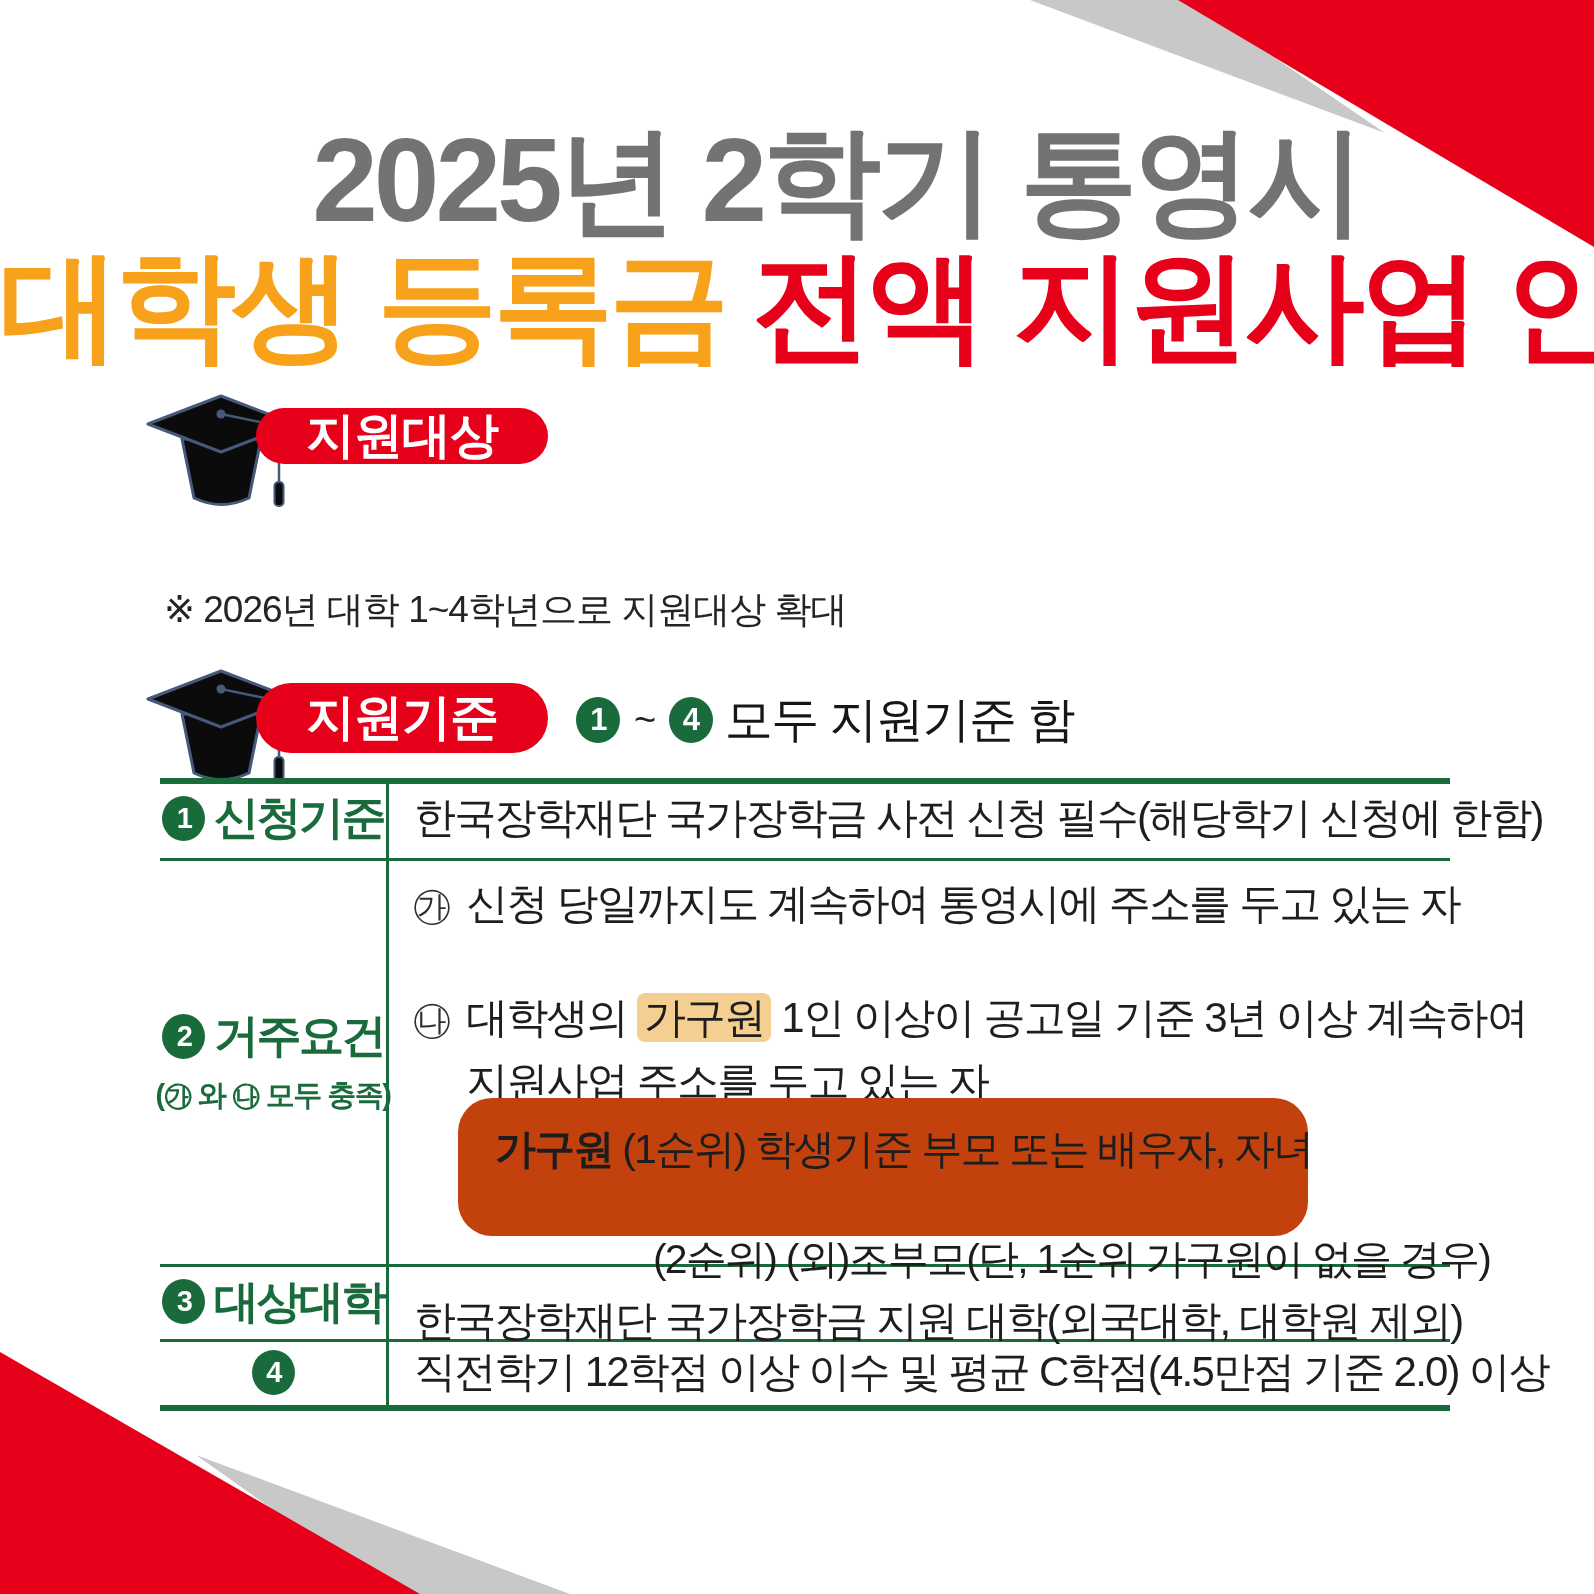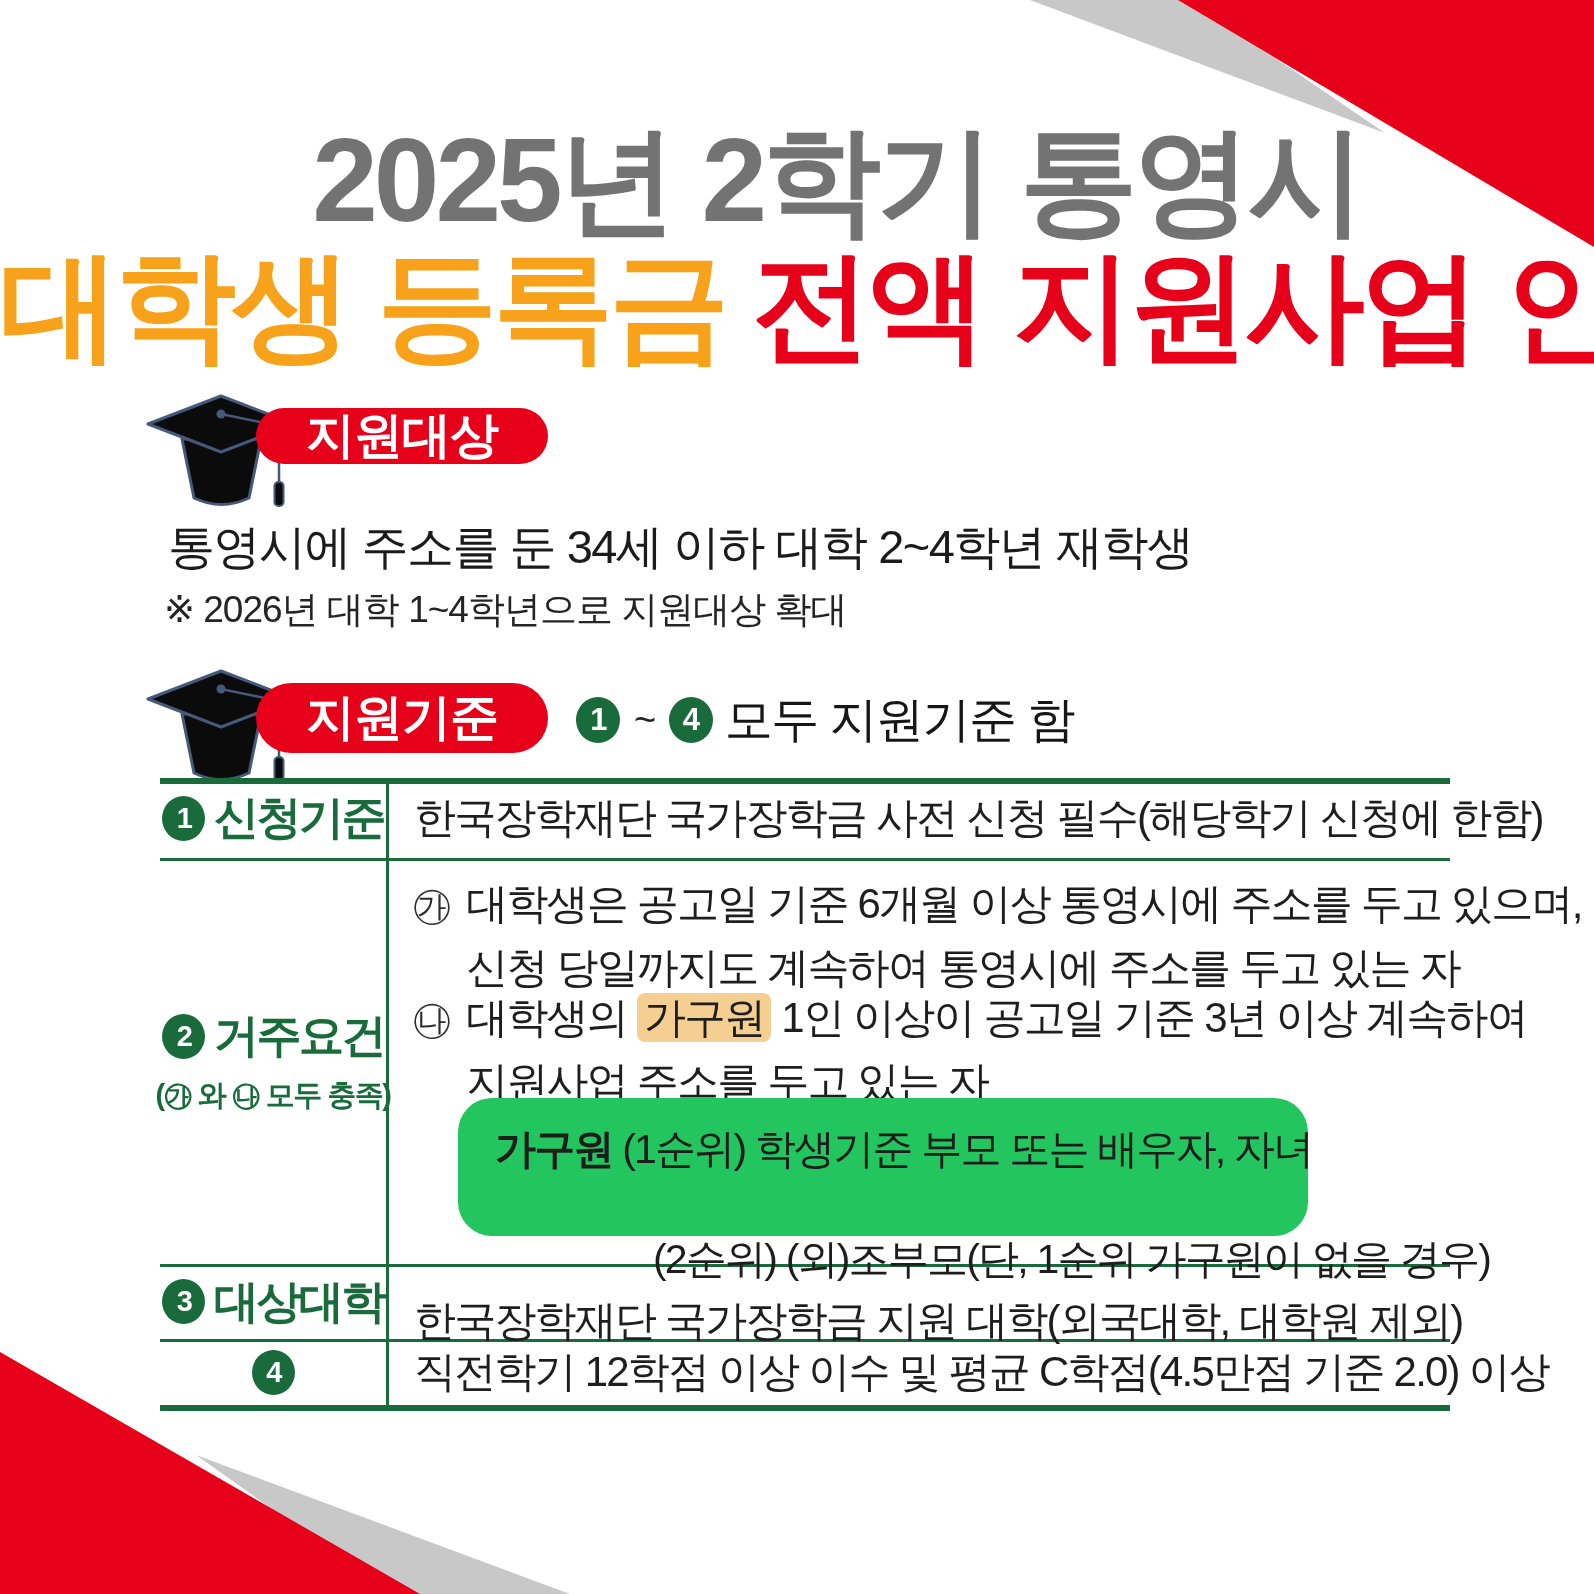--- a/index.html
+++ b/index.html
@@ -58,21 +58,21 @@
   .c3{top:1284px;height:74px;}
   .c4{top:1339px;height:66px;}
 
   .item{left:412px;display:flex;gap:16px;font-size:42px;color:#1e1e1e;line-height:1.52;
         letter-spacing:-1.8px;white-space:nowrap;}
   .item-a{top:872px;}
   .item-b{top:986px;}
   .marker{font-size:40px;color:#2e2e2e;padding-top:3px;flex:0 0 auto;}
   .hl{background:#F5CE92;border-radius:8px;padding:1px 7px;}
 
-  .pbox{left:458px;top:1098px;width:850px;height:138px;background:#22c55e;border-radius:34px;
+  .pbox{left:458px;top:1098px;width:850px;height:138px;background:#c2410c;border-radius:34px;
         font-size:41px;color:#1d1d1d;letter-spacing:-1.8px;line-height:1.5;
         padding:21px 0 0 37px;box-sizing:border-box;white-space:nowrap;}
   .pbox b{font-weight:800;}
   .bl2{margin-left:158px;margin-top:48px;}
 </style>
 </head>
 <body>
 
 <div class="page">
 
@@ -93,21 +93,20 @@
   <svg class="abs" style="left:134px;top:384px" width="175" height="130" viewBox="0 0 175 130">
     <path d="M 48,55 L 127,55 L 115,114 Q 87.5,127 60,114 Z" fill="#0b0b0b" stroke="#46597a" stroke-width="3" stroke-linejoin="round"></path>
     <polygon points="14,40 87,12 160,40 87,68" fill="#0b0b0b" stroke="#46597a" stroke-width="3" stroke-linejoin="round"></polygon>
     <polyline points="87,30 145,42 145,100" fill="none" stroke="#46597a" stroke-width="2.5"></polyline>
     <circle cx="87" cy="30" r="4.5" fill="#46597a"></circle>
     <rect x="140.5" y="98" width="9" height="24" rx="4" fill="#0b0b0b" stroke="#46597a" stroke-width="2"></rect>
   </svg>
   <div class="abs badge badge1">
     <span>지원대상</span>
   </div>
-  <div class="abs body-line">통영시에 주소를 둔 34세 이하 대학 2~4학년 재학생</div>
   <div class="abs note-line">※ 2026년 대학 1~4학년으로 지원대상 확대</div>
 
   <svg class="abs" style="left:134px;top:659px" width="175" height="130" viewBox="0 0 175 130">
     <path d="M 48,55 L 127,55 L 115,114 Q 87.5,127 60,114 Z" fill="#0b0b0b" stroke="#46597a" stroke-width="3" stroke-linejoin="round"></path>
     <polygon points="14,40 87,12 160,40 87,68" fill="#0b0b0b" stroke="#46597a" stroke-width="3" stroke-linejoin="round"></polygon>
     <polyline points="87,30 145,42 145,100" fill="none" stroke="#46597a" stroke-width="2.5"></polyline>
     <circle cx="87" cy="30" r="4.5" fill="#46597a"></circle>
     <rect x="140.5" y="98" width="9" height="24" rx="4" fill="#0b0b0b" stroke="#46597a" stroke-width="2"></rect>
   </svg>
   <div class="abs badge badge2">
@@ -144,21 +143,20 @@
   </div>
   <div class="abs hcell h4">
     <span class="ncirc small">4</span>
   </div>
 
   <div class="abs ccell c1">한국장학재단 국가장학금 사전 신청 필수(해당학기 신청에 한함)</div>
 
   <div class="abs item item-a">
     <span class="marker">㉮</span>
     <div>
-      <div>대학생은 공고일 기준 6개월 이상 통영시에 주소를 두고 있으며,</div>
       <div>신청 당일까지도 계속하여 통영시에 주소를 두고 있는 자</div>
     </div>
   </div>
 
   <div class="abs item item-b">
     <span class="marker">㉯</span>
     <div>
       <div><span>대학생의 </span><span class="hl">가구원</span><span> 1인 이상이 공고일 기준 3년 이상 계속하여</span></div>
       <div>지원사업 주소를 두고 있는 자</div>
     </div>

